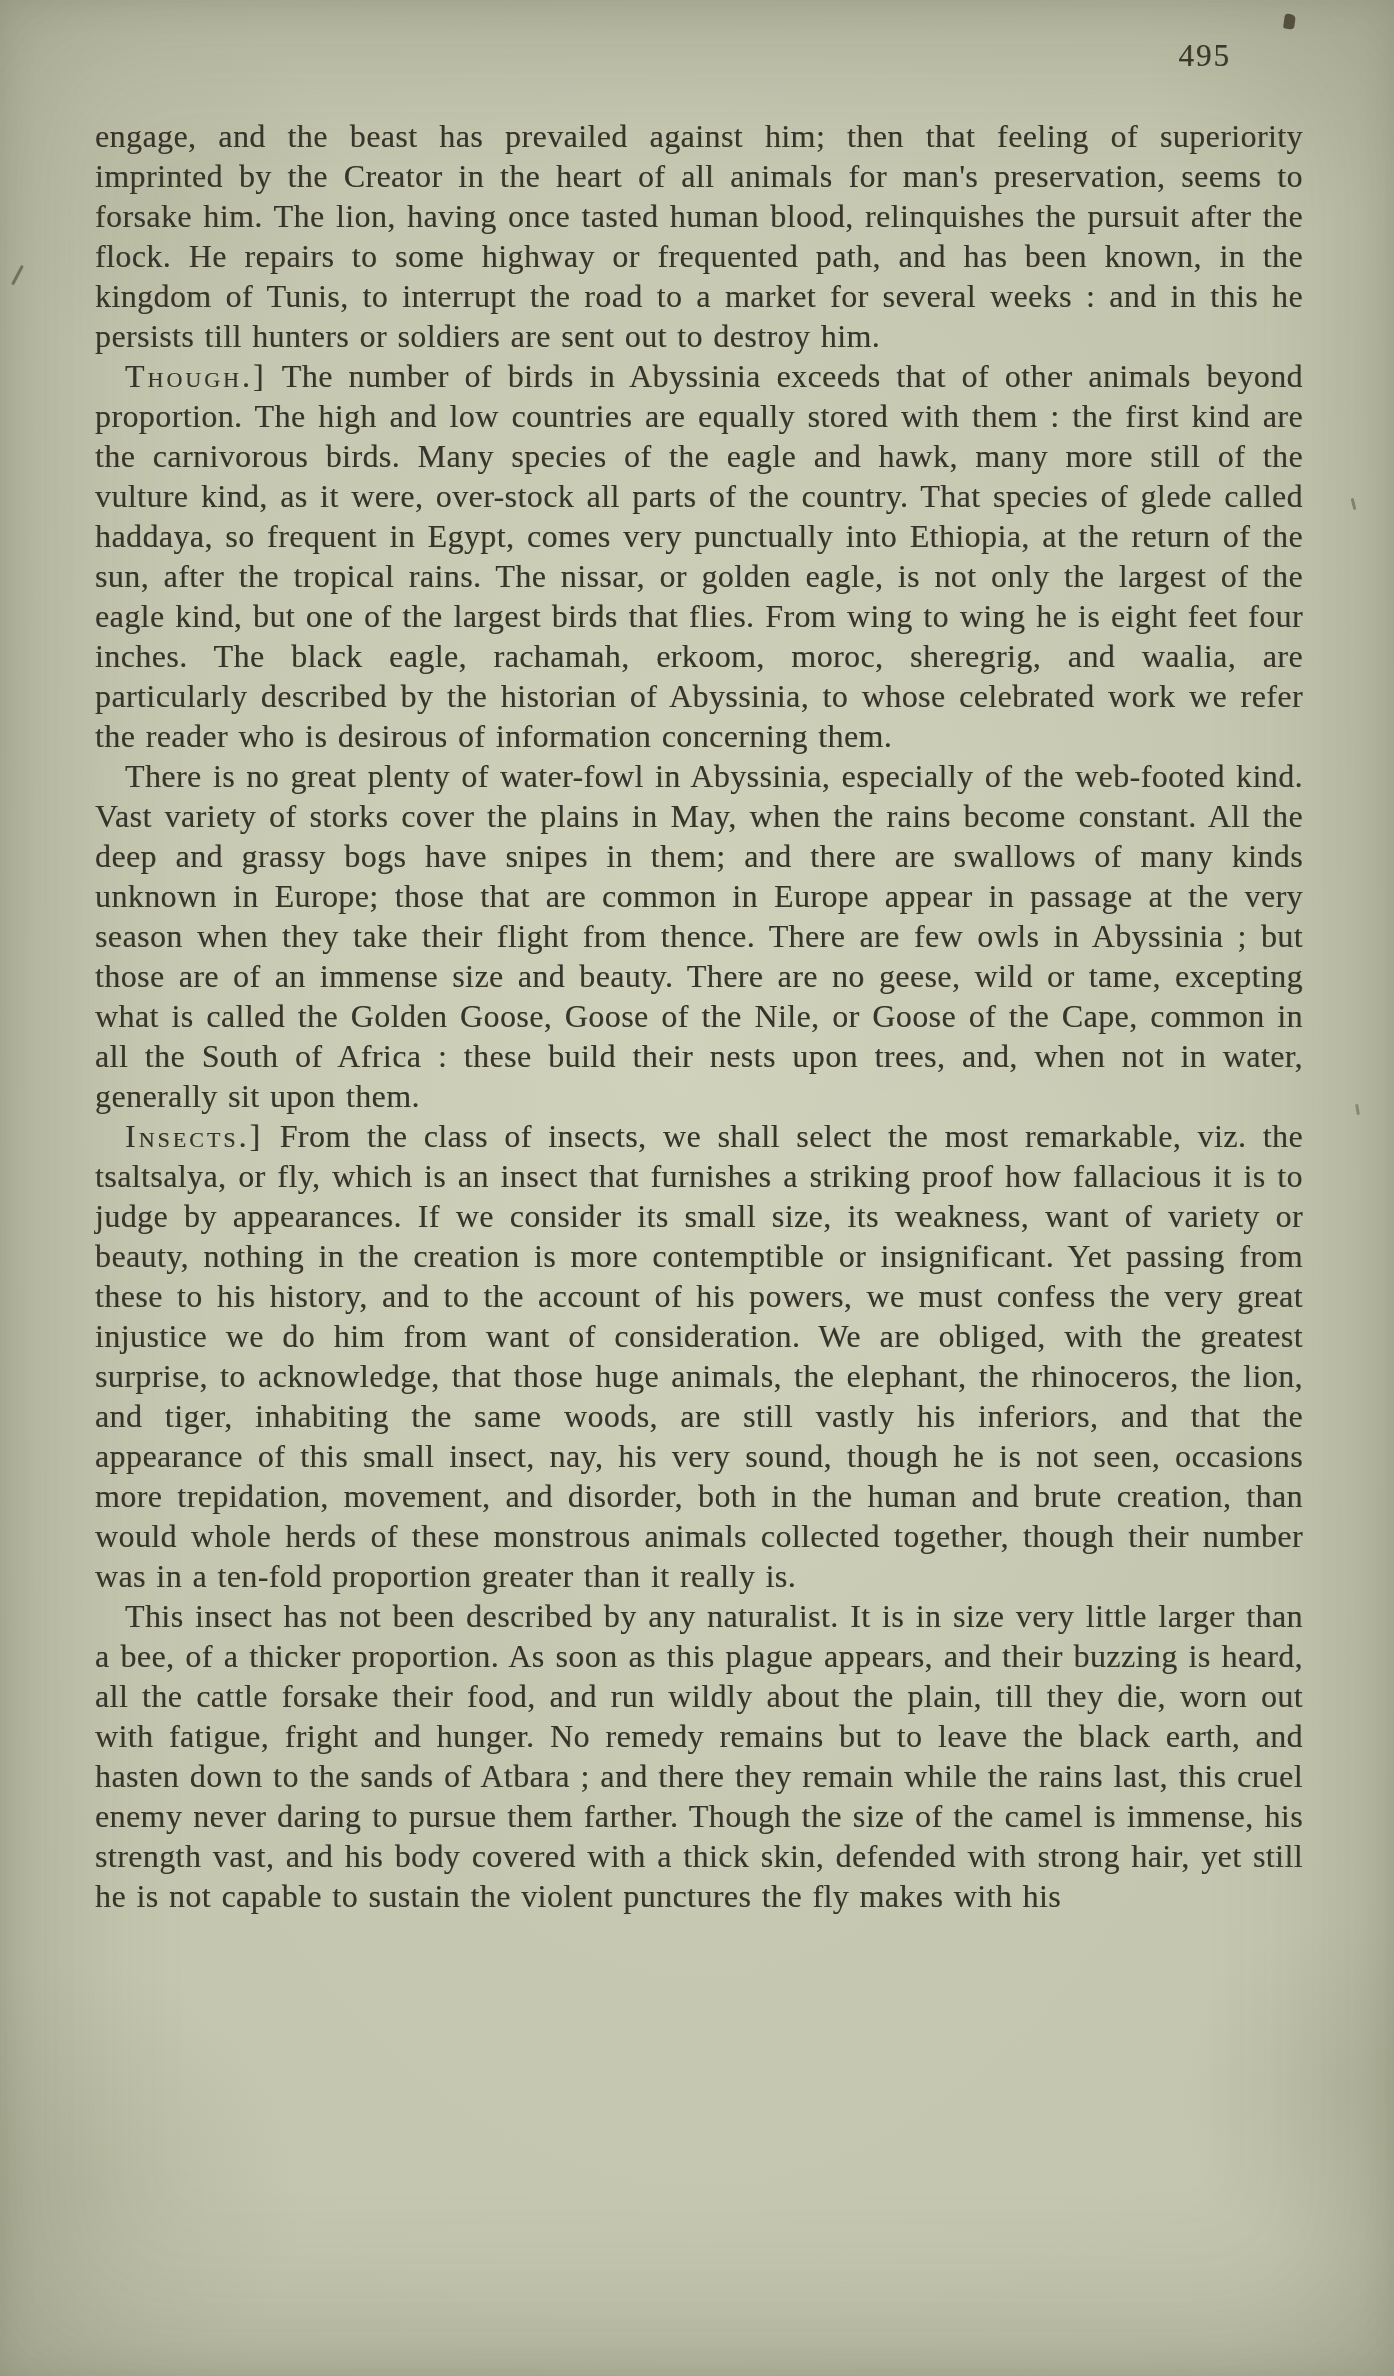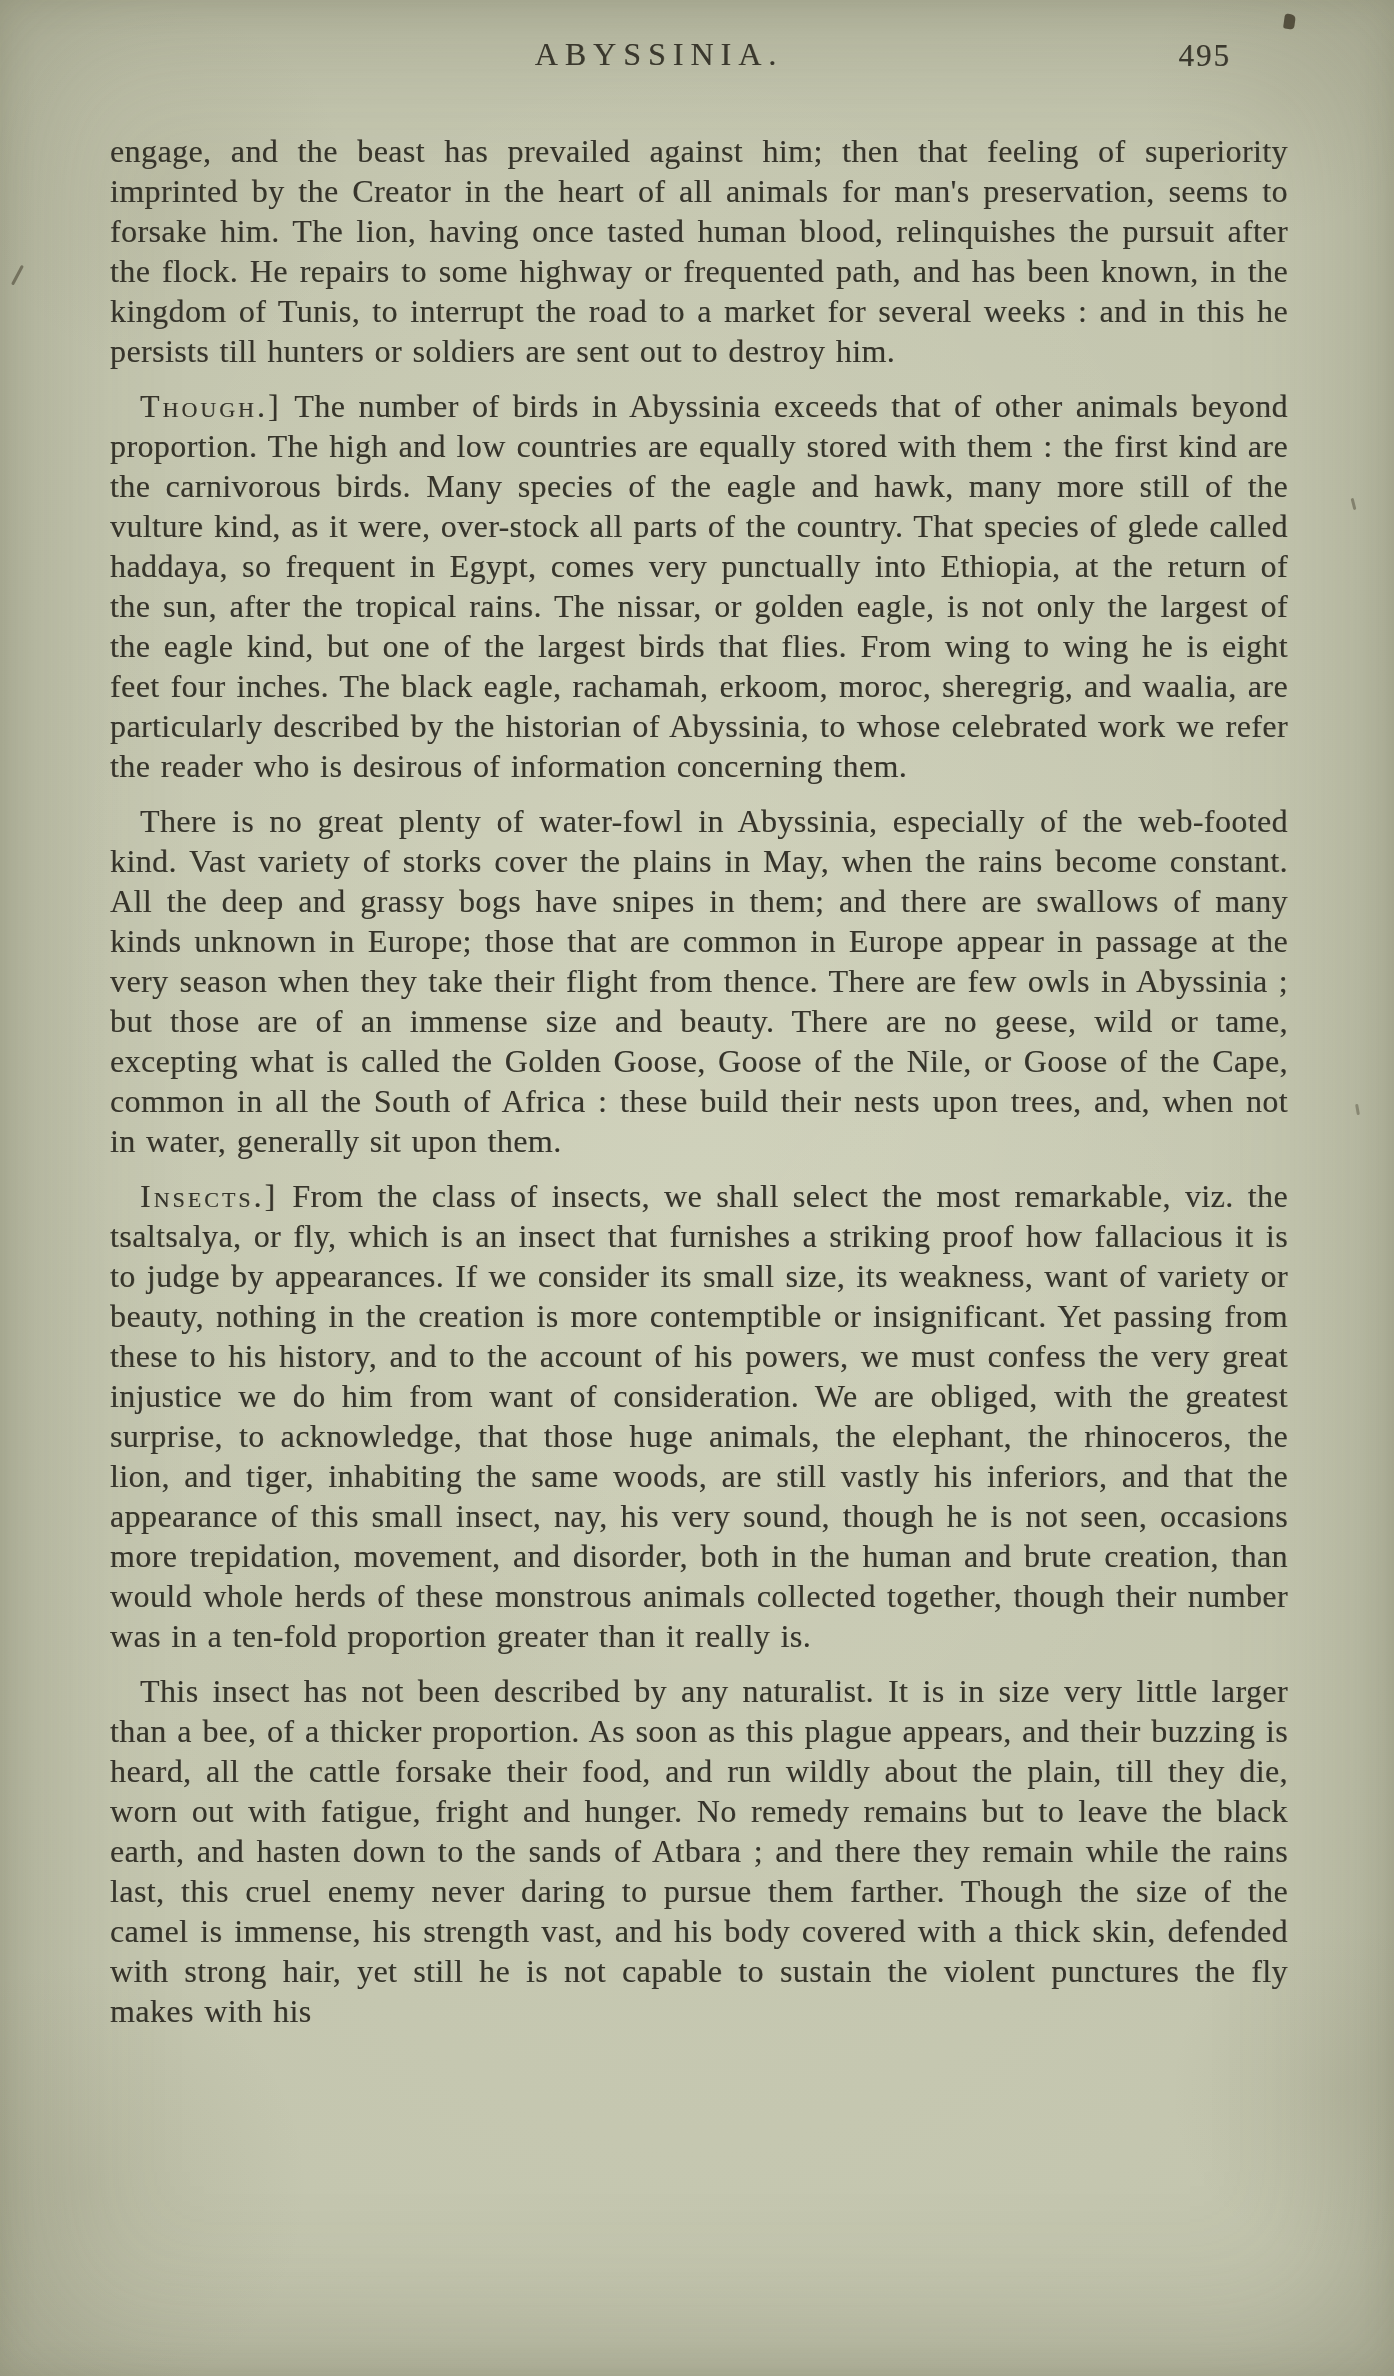--- a/index.html
+++ b/index.html
@@ -70,21 +70,21 @@
     width: 1208px;
     font-size: 32px;
     line-height: 40px;
     letter-spacing: 0.4px;
     word-spacing: 2px;
     text-align: justify;
     color: #36342b;
     text-shadow: 0.35px 0.35px 0.55px rgba(52,48,36,0.40);
   }
   .text-block p {
-    margin: 15px;
+    margin: 0;
   }
   .text-block p.indent {
     text-indent: 30px;
   }
   .lead {
     font-variant: small-caps;
     letter-spacing: 3px;
   }
   .ink-mark {
     position: absolute;
@@ -134,21 +134,20 @@
 <div class="page">
 
   <div class="mottle"></div>
 
   <div class="ink-mark mark-top-right"></div>
   <div class="ink-mark mark-left-tick"></div>
   <div class="ink-mark mark-right-tick-1"></div>
   <div class="ink-mark mark-right-tick-2"></div>
 
   <header class="page-header">
-    <span class="running-title">ABYSSINIA.</span>
     <span class="page-number">495</span>
   </header>
 
   <main class="text-block">
 
     <p><span>engage, and the beast has prevailed against him; then that feeling of superiority imprinted by the Creator in the heart of all animals for man's preservation, seems to forsake him. The lion, having once tasted human blood, relinquishes the pursuit after the flock. He repairs to some highway or frequented path, and has been known, in the kingdom of Tunis, to interrupt the road to a market for several weeks : and in this he persists till hunters or soldiers are sent out to destroy him.</span></p>
 
     <p class="indent"><span class="lead">Though.]</span>
       <span>The number of birds in Abyssinia exceeds that of other animals beyond proportion. The high and low countries are equally stored with them : the first kind are the carnivorous birds. Many species of the eagle and hawk, many more still of the vulture kind, as it were, over-stock all parts of the country. That species of glede called haddaya, so frequent in Egypt, comes very punctually into Ethiopia, at the return of the sun, after the tropical rains. The nissar, or golden eagle, is not only the largest of the eagle kind, but one of the largest birds that flies. From wing to wing he is eight feet four inches. The black eagle, rachamah, erkoom, moroc, sheregrig, and waalia, are particularly described by the historian of Abyssinia, to whose celebrated work we refer the reader who is desirous of information concerning them.</span></p>
 

